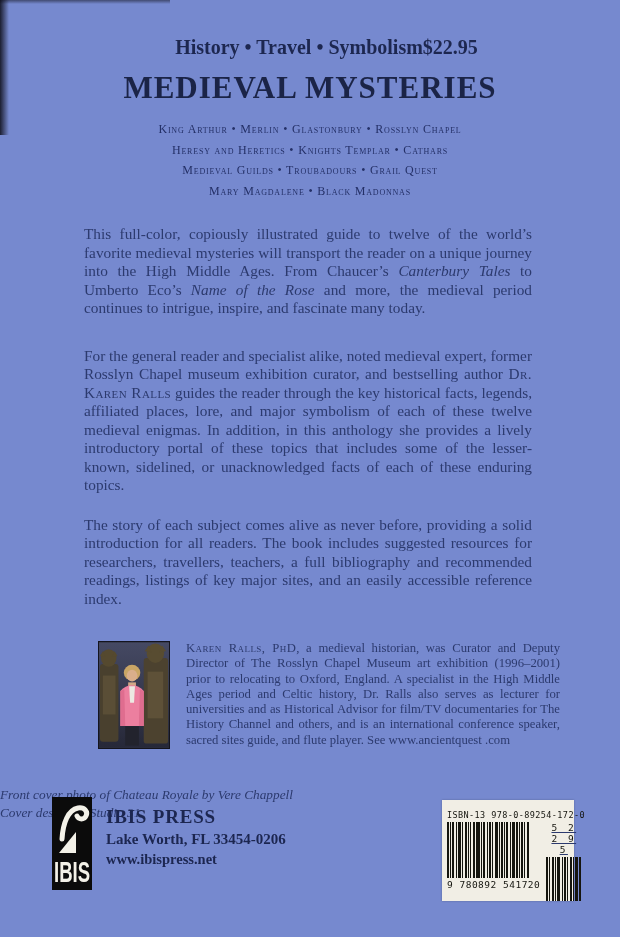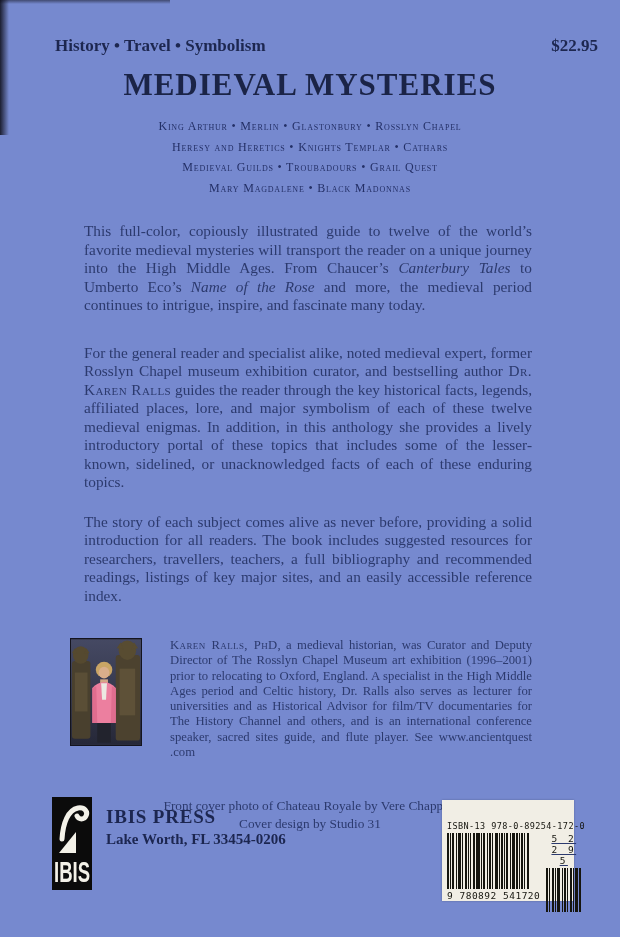--- a/index.html
+++ b/index.html
@@ -16,23 +16,23 @@
     content:"";position:absolute;left:0;top:0;width:9px;height:135px;
     background:linear-gradient(to right, rgba(12,12,22,.85), rgba(12,12,22,0));
     pointer-events:none;
   }
   .cover::after{
     content:"";position:absolute;left:0;top:0;width:170px;height:4px;
     background:linear-gradient(to bottom, rgba(12,12,22,.5), rgba(12,12,22,0));
     pointer-events:none;
   }
   .topbar{
-    display:flex;justify-content:space-between;align-items:flex-start;
+    display:flex;justify-content:center;align-items:flex-start;
     padding:36px 22px 0 55px;
-    font-weight:bold;font-size:17px;color:#1d2750;
+    font-weight:bold;font-size:20px;color:#1d2750;
   }
   .title{
     margin-top:12px;text-align:center;
     font-size:31px;font-weight:bold;letter-spacing:1px;
     color:#1b2447;line-height:34px;
   }
   .topics{
     margin-top:14px;text-align:center;
     font-variant:small-caps;font-size:12px;line-height:20.5px;
     letter-spacing:0.8px;color:#243067;
@@ -41,45 +41,45 @@
     width:448px;margin-left:84px;
     text-align:justify;
     font-size:15.3px;line-height:18.5px;color:#2c3a6e;
   }
   .p1{margin-top:24px;}
   .p2{margin-top:29px;}
   .p3{margin-top:21px;}
   .sc{font-variant:small-caps;letter-spacing:0.4px;}
   .i{font-style:italic;}
   .bio{
-    display:flex;gap:28px;
-    margin:33px 0 0 70px;width:462px;
+    display:flex;gap:16px;
+    margin:33px 0 0 98px;width:462px;
   }
   .bio-photo{
     flex:none;width:72px;height:108px;
     border:1px solid #14141e;box-sizing:border-box;
     background:#2c2e3e;
   }
   .bio-photo svg{display:block;width:100%;height:100%;}
   .bio-text{
     font-size:12.7px;line-height:15.3px;text-align:justify;color:#2c3a6e;
   }
   .credits{
-    margin-top:37px;text-align:center;
-    font-size:13.3px;line-height:17.5px;color:#2c3a6e;
+    margin-top:37px;
+    font-style:italic;font-size:13.3px;line-height:17.5px;color:#2c3a6e;
   }
   .publisher-logo{position:absolute;left:52px;top:797px;width:40px;height:93px;}
   .publisher-logo svg{display:block;width:100%;height:100%;}
   .publisher-info{position:absolute;left:106px;top:806px;color:#1c2650;}
   .pub-name{font-size:19px;font-weight:bold;letter-spacing:0.8px;}
   .pub-line{font-size:15px;font-weight:bold;margin-top:3px;}
   .pub-site{font-size:14.5px;font-weight:bold;margin-top:3px;}
   .barcode-box{
     position:absolute;left:442px;top:800px;width:132px;height:101px;
-    background:#f1eee5;box-sizing:border-box;padding:21px 5px 3px 5px;
+    background:#f1eee5;box-sizing:border-box;padding:10px 5px 3px 5px;
     box-shadow:0 0 2px rgba(0,0,0,.25);
   }
   .isbn-line{
     font-family:"DejaVu Sans Mono", monospace;
     font-size:8.5px;letter-spacing:0.4px;color:#15150f;
     text-align:center;white-space:nowrap;
   }
   .bars-row{display:flex;margin-top:2px;}
   .ean-col{width:94px;}
   .supp-col{width:44px;margin-left:6px;text-decoration:underline;}
@@ -174,20 +174,21 @@
         <path d="M10 42 C11 26 16 13 26 11 C33 10 36 15 34 19 C32 23 27 23 25 19" fill="none" stroke="#f3f1e8" stroke-width="5" stroke-linecap="round"></path>
         <path d="M7 56 L24 35 L24 56 Z" fill="#f3f1e8"></path>
       </g>
       <text x="20" y="85" text-anchor="middle" font-family="Liberation Sans, sans-serif" font-weight="bold" font-size="29" fill="#f3f1e8" textLength="36" lengthAdjust="spacingAndGlyphs">IBIS</text>
     </svg>
   </div>
 
   <div class="publisher-info">
     <div class="pub-name">IBIS PRESS</div>
     <div class="pub-line">Lake Worth, FL  33454-0206</div>
+    <div class="pub-site">www.ibispress.net</div>
   </div>
 
   <div class="barcode-box">
     <div class="isbn-line">ISBN-13 978-0-89254-172-0</div>
     <div class="bars-row">
       <div class="ean-col">
         <div class="bars ean-bars">
             <span style="width: 2px; height: 100%; margin-right: 1px;"></span>
             <span style="width: 1px; height: 100%; margin-right: 1px;"></span>
             <span style="width: 2px; height: 100%; margin-right: 2px;"></span>

